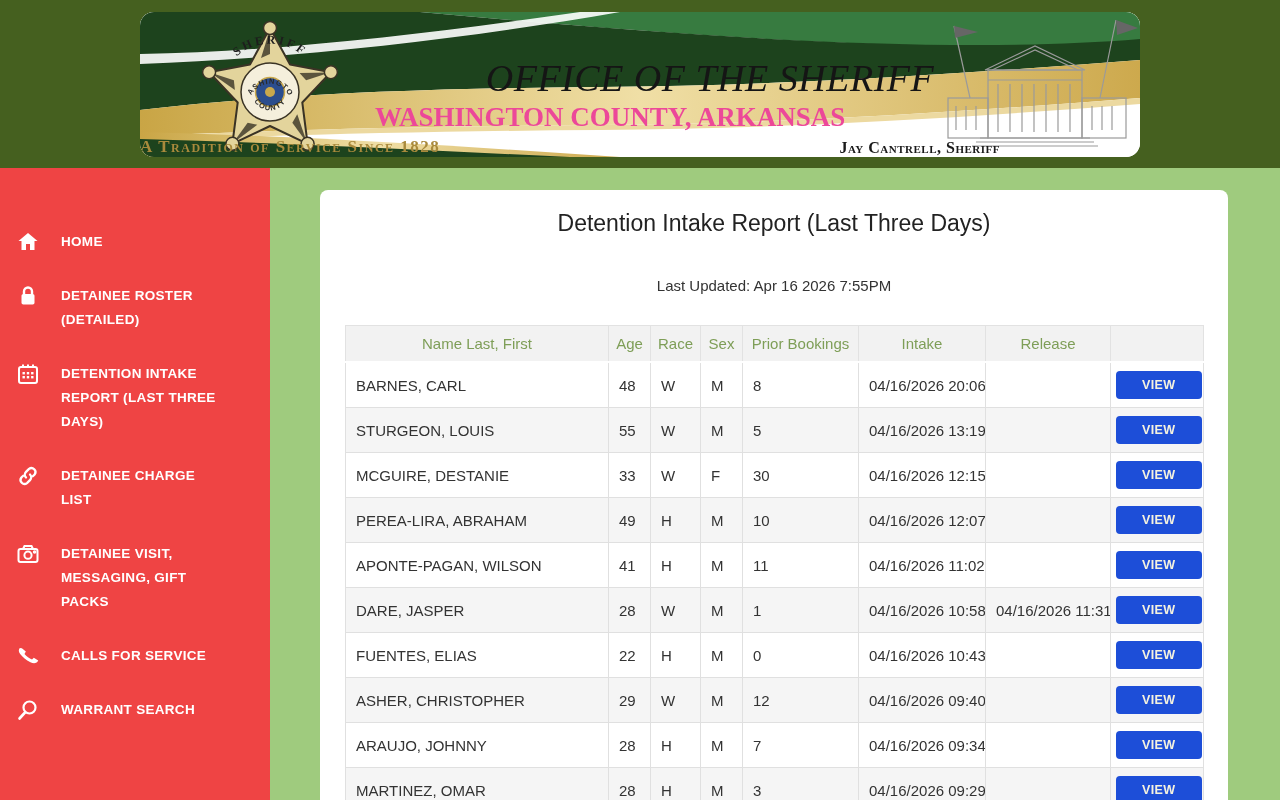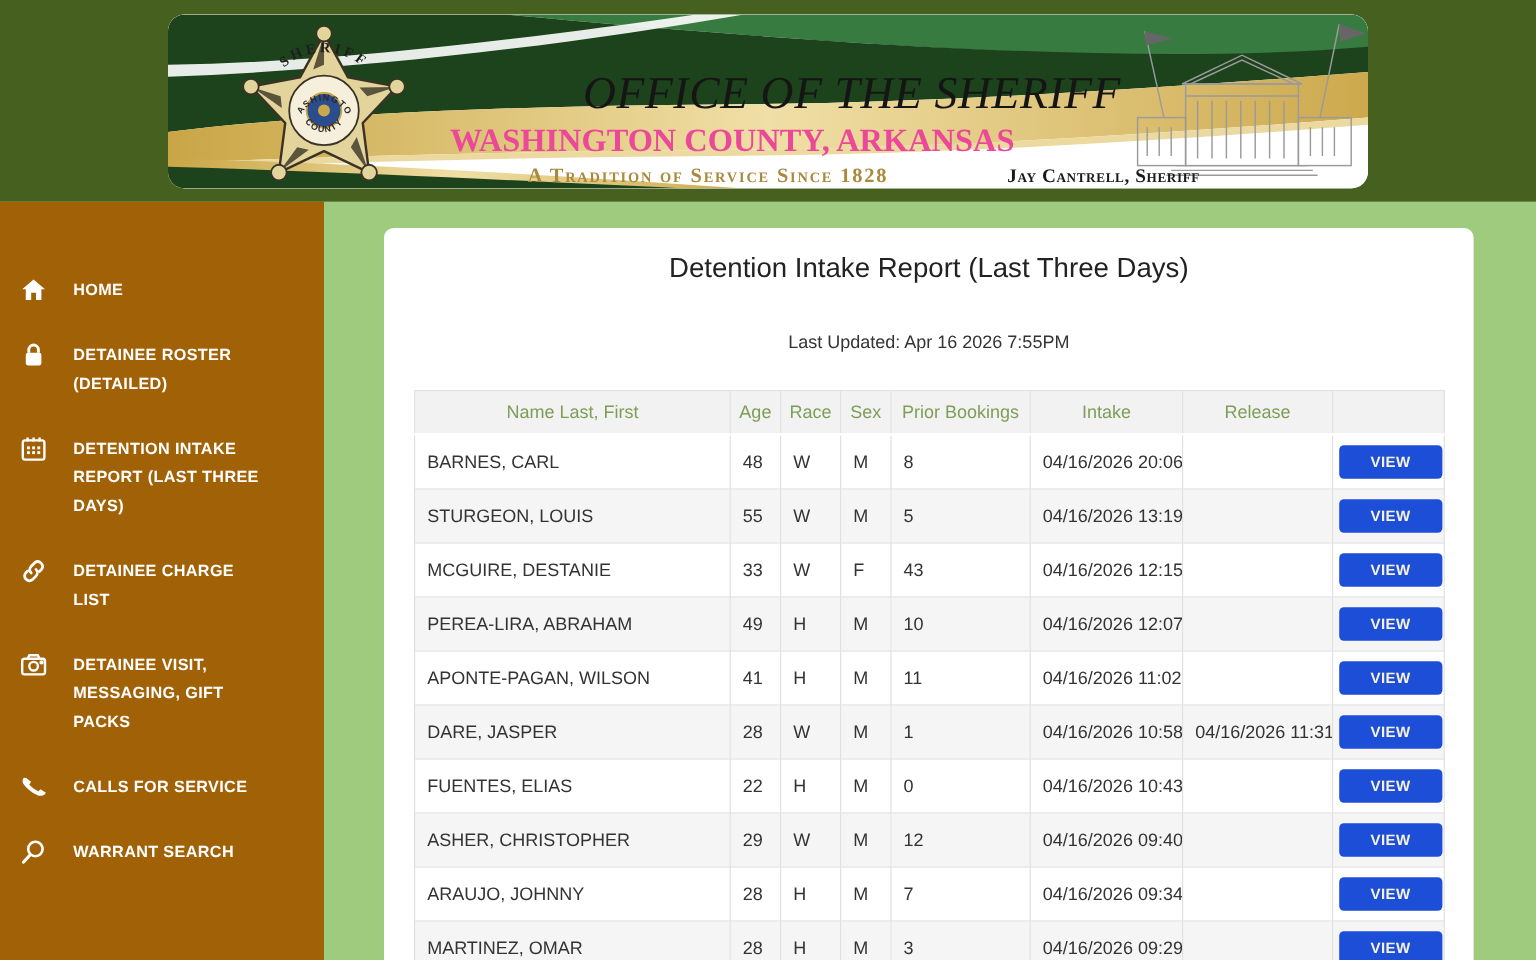--- a/index.html
+++ b/index.html
@@ -9,28 +9,28 @@
   
   .header-band { position:relative; width:1280px; height:168px; background:#45601f; }
   .banner { position:absolute; left:140px; top:12px; width:1000px; height:145px;
             background:#fff; border-radius:14px; overflow:hidden; }
   .banner-art { position:absolute; inset:0; }
   .banner-text { position:absolute; inset:0; font-family:"Liberation Serif", serif; }
   .banner-title { position:absolute; left:140px; right:0; top:44px; text-align:center;
                   font-size:38px; font-weight:normal; font-style:italic; color:#151515; letter-spacing:.5px; }
   .banner-subtitle { position:absolute; left:235px; right:0; top:90px; text-align:left;
                      font-size:27px; font-weight:bold; color:#ec4899; }
-  .banner-tagline { position:absolute; left:0; width:900px; top:125px; text-align:center;
+  .banner-tagline { position:absolute; left:0; width:900px; top:125px; 
                     font-variant:small-caps; font-weight:600; font-size:17px; color:#a98a3c; letter-spacing:1.5px; }
   .banner-sheriff { position:absolute; right:140px; top:127px; font-variant:small-caps;
                     font-weight:600; font-size:16px; color:#1a1a1a; letter-spacing:.5px; }
 
   
   .page { display:flex; width:1280px; height:632px; }
-  .sidebar { width:270px; background:#a16207; padding:62px 20px 0 15px; flex-shrink:0; }
+  .sidebar { width:270px; background:#ef4444; padding:62px 20px 0 15px; flex-shrink:0; }
   .nav-list { list-style:none; display:flex; flex-direction:column; gap:30px; }
   .nav-item { display:flex; align-items:flex-start; cursor:pointer; }
   .nav-icon { width:26px; height:24px; flex-shrink:0; margin-right:20px; display:flex;
               align-items:center; justify-content:center; }
   .nav-label { color:#fff; font-weight:bold; font-size:13.5px; line-height:24px;
                letter-spacing:.3px; max-width:168px; }
   .main { flex:1; background:#9fcb7e; }
   .card { margin:22px 0 0 50px; width:908px; min-height:660px; background:#fff;
           border-radius:8px 8px 0 0; padding-top:20px; }
 
@@ -263,21 +263,21 @@
     <td class="c-view">
       <button class="view-btn">VIEW</button>
     </td>
   </tr>
 
   <tr>
     <td>MCGUIRE, DESTANIE</td>
     <td>33</td>
     <td>W</td>
     <td>F</td>
-    <td>43</td>
+    <td>30</td>
     <td>04/16/2026 12:15</td>
     <td></td>
     <td class="c-view">
       <button class="view-btn">VIEW</button>
     </td>
   </tr>
 
   <tr>
     <td>PEREA-LIRA, ABRAHAM</td>
     <td>49</td>

